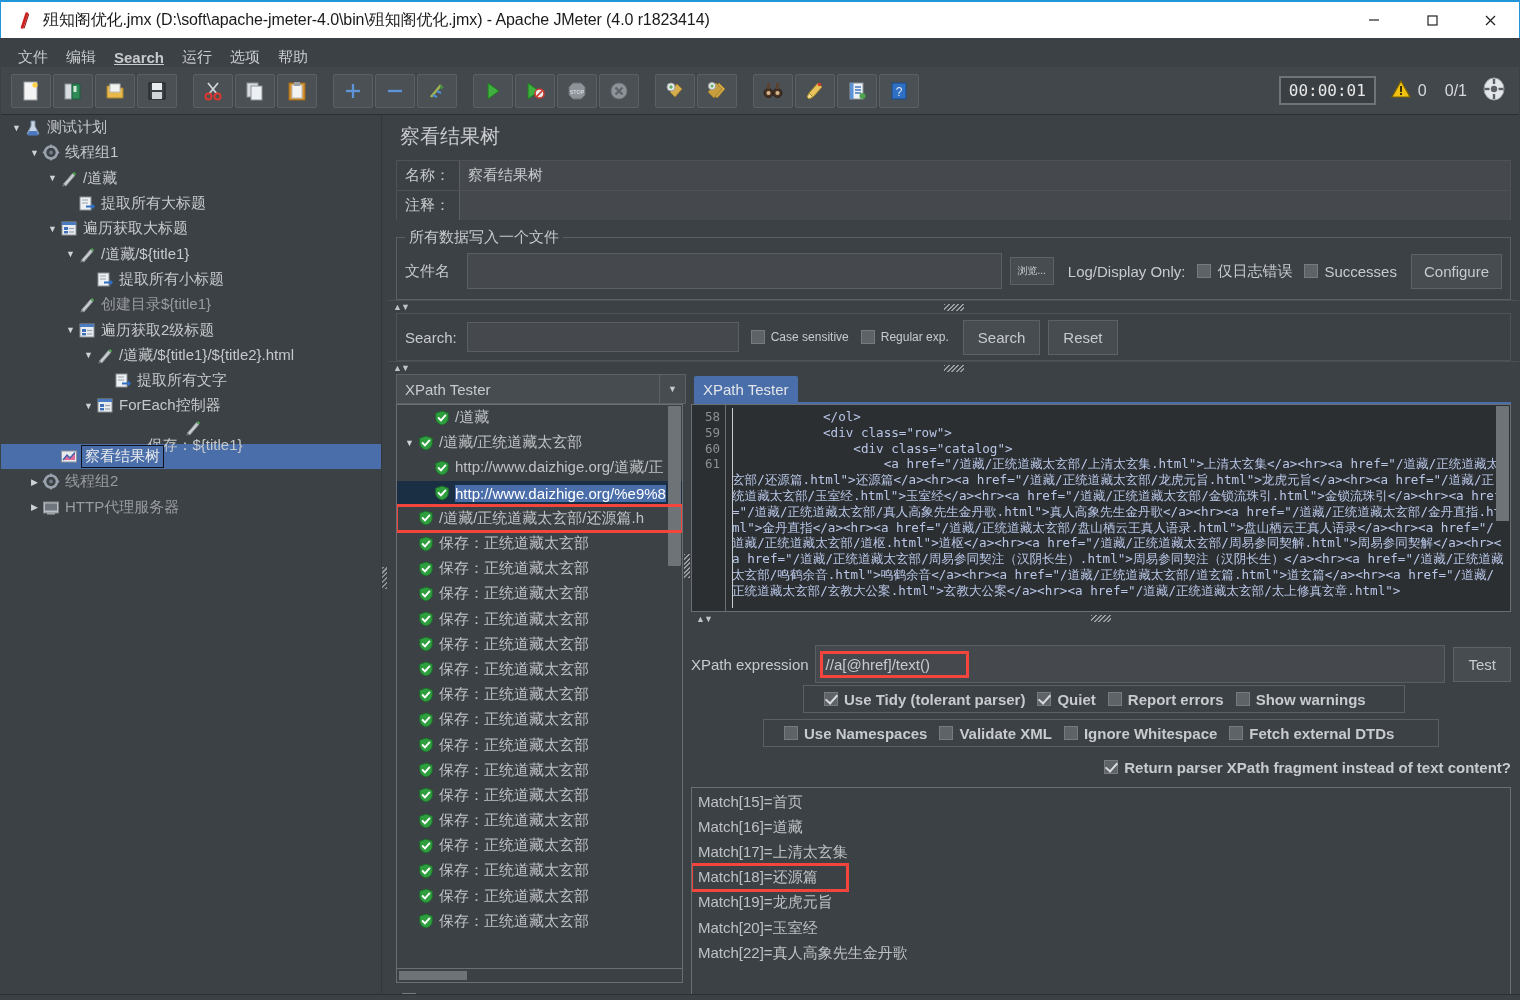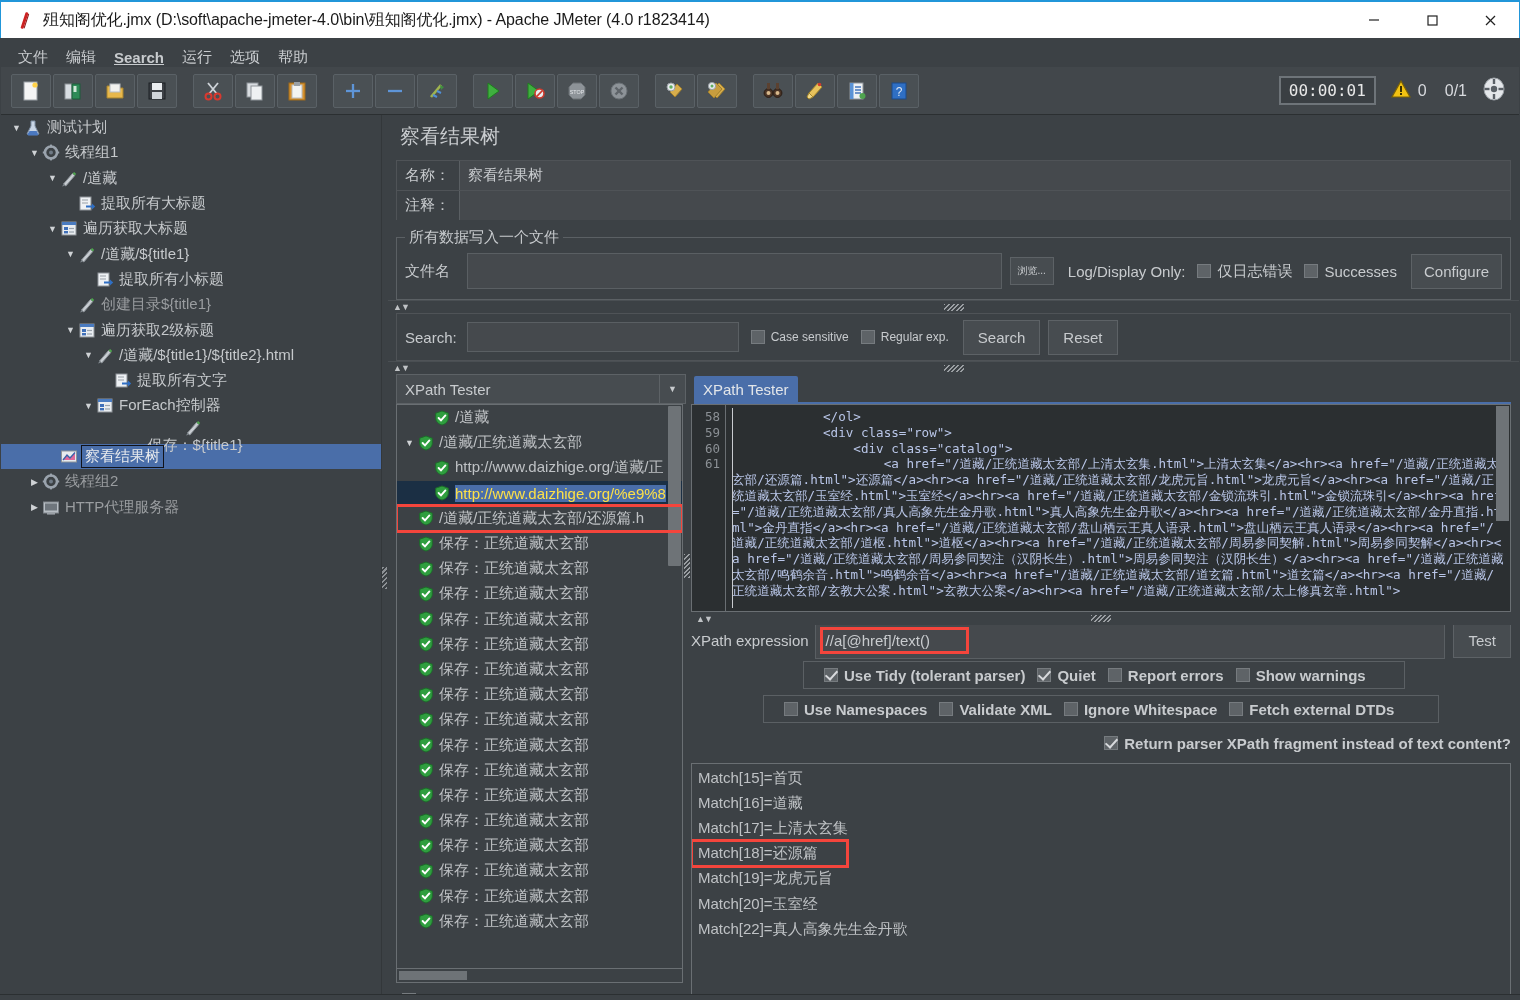--- a/index.html
+++ b/index.html
@@ -236,21 +236,21 @@
     display: flex; align-items: center; height: 25.2px; padding-left: 4px;
     white-space: nowrap; position: relative;
   }
   .rrow .rarrow {
     width: 17px; min-width:17px; text-align:center; color:#cfd2d5; font-size: 9px;
   }
   .rrow .rarrow.none { visibility: hidden; }
   .rrow .rind { display: inline-block; }
   .rrow .rtext { font-size: 15px; color: #bfc2c5; }
   .rrow.sel { background: #1b2f44; }
-  .rrow.sel .rtext { background: #4a6ea9; color: #fde047; }
+  .rrow.sel .rtext { background: #4a6ea9; color: #ffffff; }
   .rrow.boxed {
     outline: 3px solid #f4453c; outline-offset: -1px; z-index: 3;
   }
   #results-vscroll {
     position: absolute; right: 1px; top: 1px; width: 13px; height: 160px;
     background: #6e7377; border-radius: 1px;
   }
   #results-hscroll-track {
     height: 14px; background: #3c4145; border: 1px solid #6a6f73;
     border-top: none; position: relative;
@@ -292,21 +292,21 @@
   #code-vscroll {
     position: absolute; right: 1px; top: 1px; width: 13px; height: 115px;
     background: #6e7377;
   }
   #code-caret {
     position: absolute; left: 40px; top: 3px; width: 1px; height: 200px;
     background: #c9ccd0;
   }
 
   
-  #expr-row { display: flex; align-items: center; margin-top: 0; height: 30px; }
+  #expr-row { display: flex; align-items: center; margin-top: 24px; height: 30px; }
   #expr-row .lbl { font-size: 15px; color: #c8cbce; margin-right: 6px; white-space: nowrap; }
   #expr-field {
     flex: 1; height: 38px; background: #45494d; border: 1px solid #5a5f63;
     display: flex; align-items: center; padding-left: 4px;
   }
   #expr-value {
     font-size: 15px; color: #c8cbce;
     border: 3px solid #f4453c; padding: 2px 36px 2px 3px;
   }
   #test-btn { margin-left: 8px; font-size: 15px; padding: 8px 14px; }

